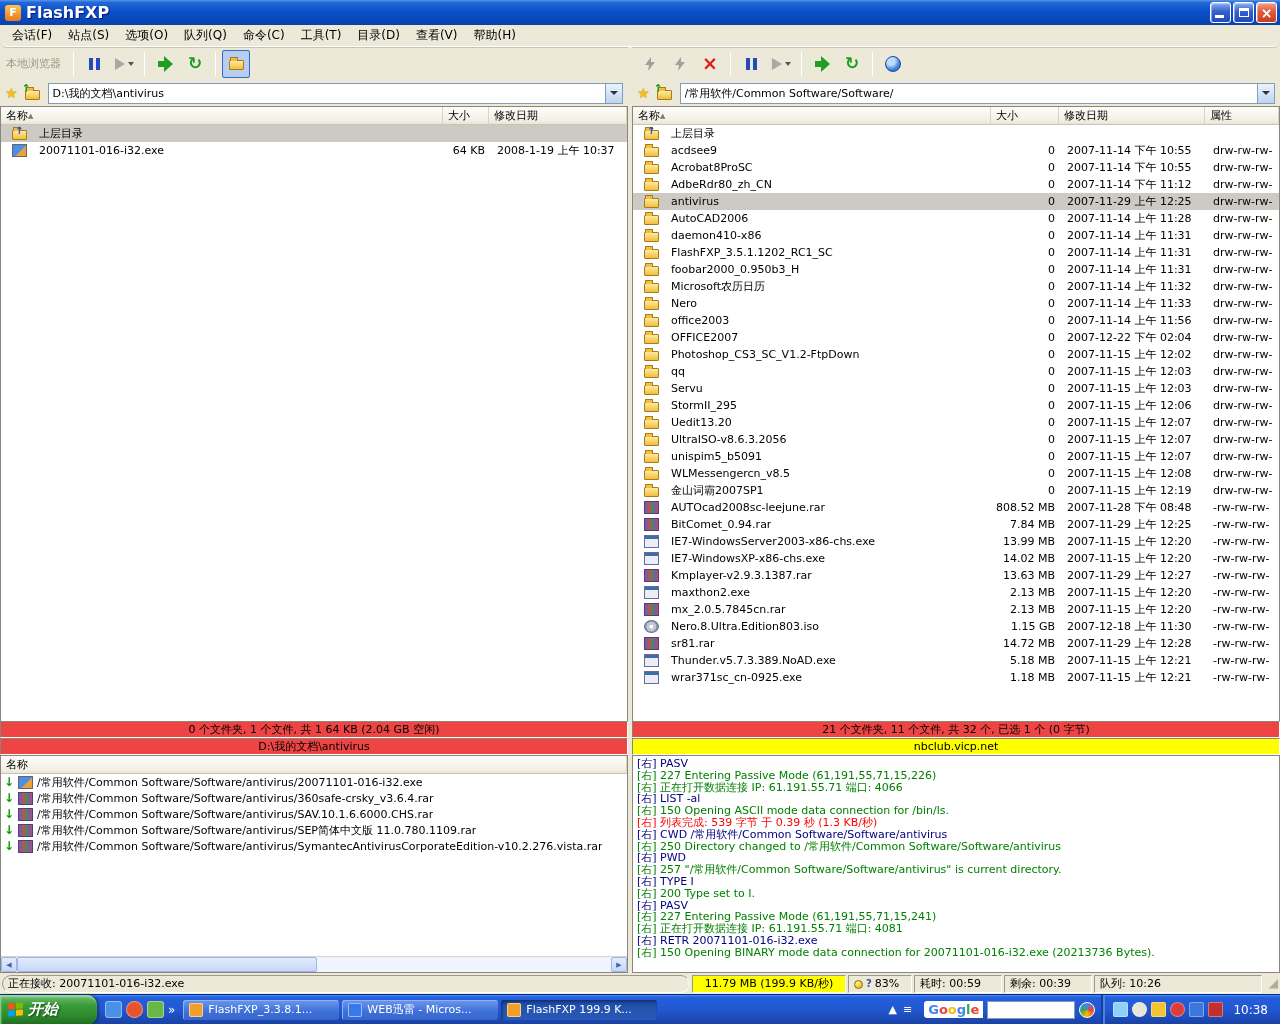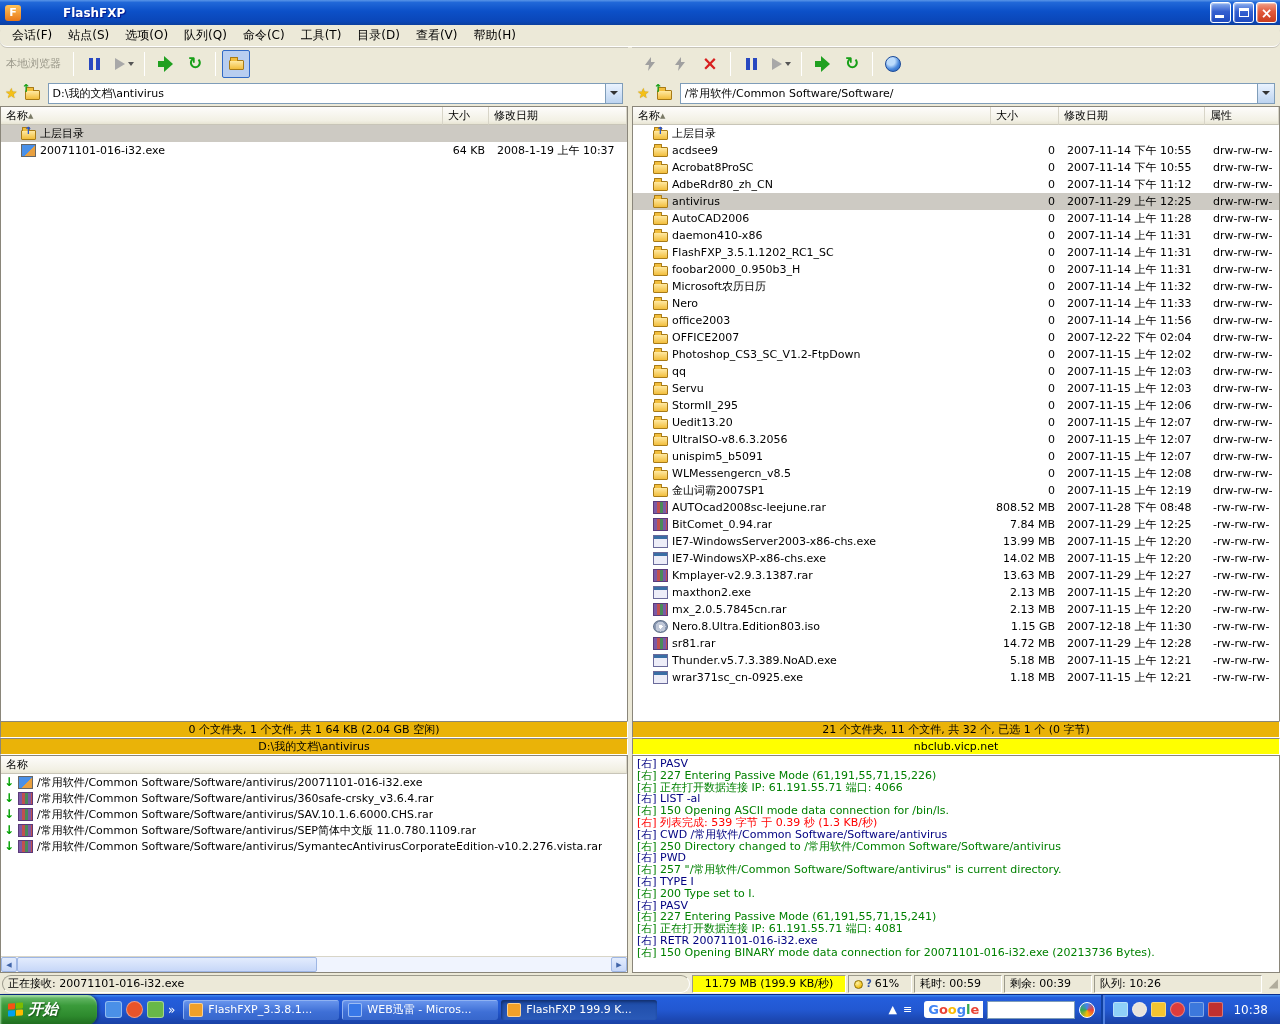--- a/index.html
+++ b/index.html
@@ -5,21 +5,21 @@
   * { box-sizing: border-box; }
   html,body { margin:0; padding:0; }
   body { font-family:"DejaVu Sans", sans-serif; font-size:11px; color:#000; overflow:hidden; }
   .screen { width:1280px; height:1024px; background:#ECE9D8; display:flex; flex-direction:column; overflow:hidden; }
 
   
   .titlebar { height:25px; flex:0 0 25px; display:flex; align-items:center; padding:0 3px 0 5px;
     background:linear-gradient(180deg,#5A96E8 0%,#2168D8 10%,#0C50C8 45%,#0A46B8 85%,#0C3F9E 100%); color:#fff; }
   .app-icon { width:16px; height:16px; border-radius:3px; background:linear-gradient(#FFC35A,#E87818);
     color:#fff; font-weight:bold; font-size:11px; text-align:center; line-height:16px; margin-right:5px; }
-  .title-text { flex:1; font-weight:bold; font-size:12px; text-shadow:1px 1px 1px #00138C;margin-left:37px; }
+  .title-text { flex:1; font-weight:bold; font-size:16px; text-shadow:1px 1px 1px #00138C; }
   .cap-btn { width:21px; height:21px; margin-left:2px; border:1px solid #fff; border-radius:3px;
     background:linear-gradient(180deg,#8CB0F0,#3560D0 45%,#1E4ABF); display:flex; align-items:center; justify-content:center;
     box-shadow:inset 1px 1px 1px rgba(255,255,255,.45); position:relative; }
   .cap-btn.close { background:linear-gradient(180deg,#F0A089,#E25A3C 45%,#C93D1F); color:#fff; font-size:14px; font-weight:bold; line-height:1; }
   .glyph-min { position:absolute; left:4px; bottom:4px; width:9px; height:3px; background:#fff; }
   .glyph-max { width:10px; height:9px; border:1px solid #fff; border-top:3px solid #fff; }
 
   
   .menubar { height:22px; flex:0 0 22px; display:flex; align-items:center; padding-left:4px;
     background:#ECE9D8; border-bottom:1px solid #fff; box-shadow:0 1px 0 #C6C3B6;border-radius:7px; }
@@ -66,41 +66,41 @@
   .list-header { height:18px; flex:0 0 18px; display:grid; }
   .hcell { display:flex; align-items:center; padding:0 5px; background:linear-gradient(#FDFCFB,#F2F0E4 80%,#E8E5D4);
     border-right:1px solid #D8D5C8; border-bottom:1px solid #C8C5B8; overflow:hidden; white-space:nowrap; }
   .sort-arrow { font-size:7px; color:#7A7A66; }
   .file-list { flex:1; background:#fff; overflow:hidden; }
   .grid-l { grid-template-columns:1fr 46px 138px; }
   .grid-r { grid-template-columns:1fr 68px 146px 74px; }
   .frow { height:17px; display:grid; align-items:center; }
   .frow.sel { background:#CDCAC3; }
   .cell { white-space:nowrap; overflow:hidden; }
-  .cell.name { display:flex; align-items:center; gap:4px; padding-left:20px; }
+  .cell.name { display:flex; align-items:center; gap:12px; padding-left:11px; }
   .cell.size { text-align:right; padding-right:4px; }
   .cell.date { padding-left:8px; }
   .cell.attr { padding-left:8px; }
   .fname { white-space:nowrap; overflow:hidden; }
 
   
   .fic { width:15px; height:13px; flex:0 0 15px; display:inline-block; position:relative; }
   .folder-icon, .folder-up-icon { height:10px; margin-top:3px; background:linear-gradient(#FFE9A2,#F2BE3C); border:1px solid #A87B17; border-radius:1px; }
   .folder-icon::before, .folder-up-icon::before { content:""; position:absolute; top:-4px; left:0; width:6px; height:3px;
     background:#F2BE3C; border:1px solid #A87B17; border-bottom:none; border-radius:1px 1px 0 0; }
   .folder-up-icon::after { content:"↑"; position:absolute; left:2px; top:-6px; color:#2050D0; font-weight:bold; font-size:10px; }
   .exe-icon { background:#EDEDF8; border:1px solid #6A6A9A; }
   .exe-icon::before { content:""; position:absolute; top:0; left:0; right:0; height:3px; background:#3A6EA5; }
   .setup-icon { border:1px solid #666; background:linear-gradient(135deg,#4A90E8 0 55%,#E8A040 55%); }
   .rar-icon { border:1px solid #5A3A7A; background:repeating-linear-gradient(90deg,#7B5AA6 0 3px,#C05050 3px 6px,#4A8A5A 6px 9px); }
   .iso-icon { height:13px; border-radius:50%; border:1px solid #607088;
     background:radial-gradient(circle at 50% 50%, #fff 0 2px, #C0C8D8 2px 5px, #8B9AB4 5px); }
 
   
-  .status-line { height:17px; flex:0 0 17px; border:1px solid; border-color:#8A867A #fff #fff #8A867A; background:#eab308;
+  .status-line { height:17px; flex:0 0 17px; border:1px solid; border-color:#8A867A #fff #fff #8A867A; background:#ef4444;
     text-align:center; line-height:15px; overflow:hidden; white-space:nowrap; }
   .status-line.yellow { background:#FFFF00; }
 
   
   .bottom { height:218px; flex:0 0 218px; display:flex; background:#ECE9D8; }
   .queue-pane { width:628px; flex:0 0 628px; display:flex; flex-direction:column; border:1px solid #8A867A; background:#fff; }
   .queue-head { display:grid; grid-template-columns:1fr; }
   .queue-list { flex:1; overflow:hidden; background:#fff; }
   .qrow { height:16px; display:flex; align-items:center; gap:4px; padding-left:3px; white-space:nowrap; overflow:hidden; }
   .dl-arrow { color:#00A000; font-weight:bold; font-size:12px; width:10px; text-align:center; }
@@ -712,21 +712,21 @@
         <div class="logline log-ok">[右] 150 Opening BINARY mode data connection for 20071101-016-i32.exe (20213736 Bytes).</div>
       </div>
   </div>
 
   <div class="statusbar">
     <div class="sb-cell sb-left">正在接收: 20071101-016-i32.exe</div>
     <div class="sb-cell sb-progress">11.79 MB (199.9 KB/秒)</div>
     <div class="sb-cell sb-pct">
       <span class="sb-ic1"></span>
       <span class="sb-ic2">?</span>
-      <span>61%</span>
+      <span>83%</span>
     </div>
     <div class="sb-cell sb-el">耗时: 00:59</div>
     <div class="sb-cell sb-rem">剩余: 00:39</div>
     <div class="sb-cell sb-q">队列: 10:26</div>
     <div class="sb-cell sb-grip">◢</div>
   </div>
 
   <div class="taskbar">
     <div class="start-btn">
       <span class="win-flag">

